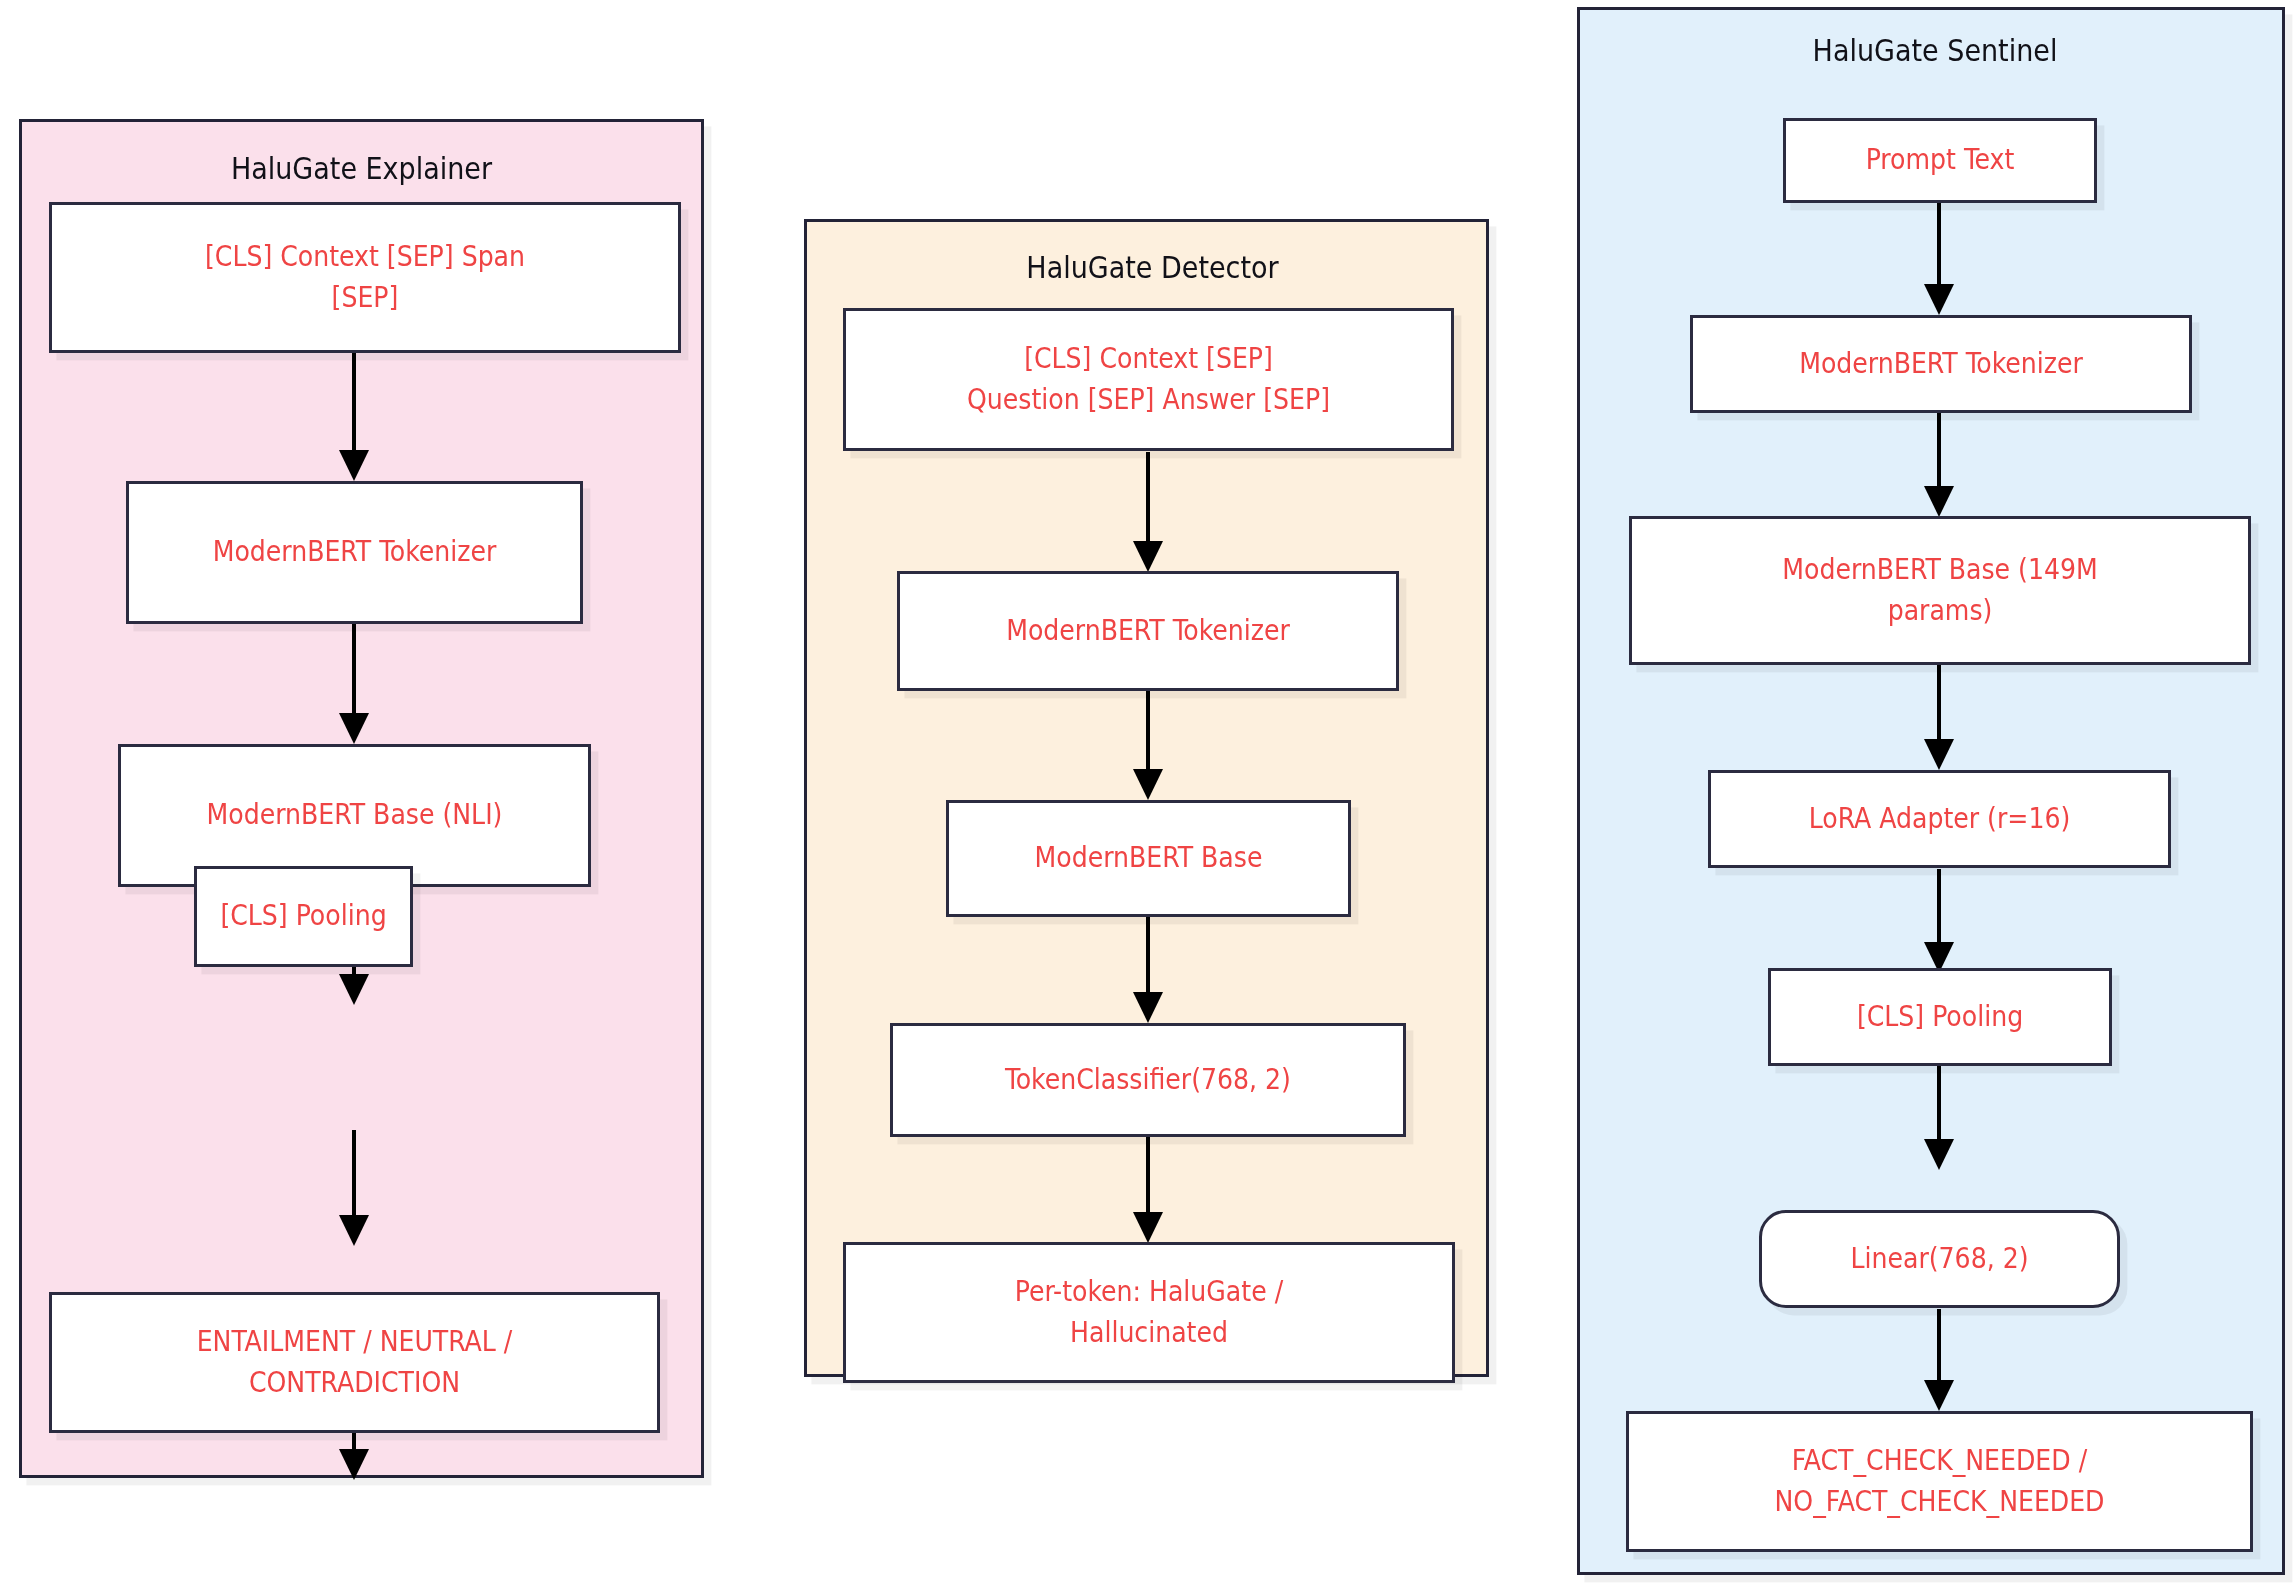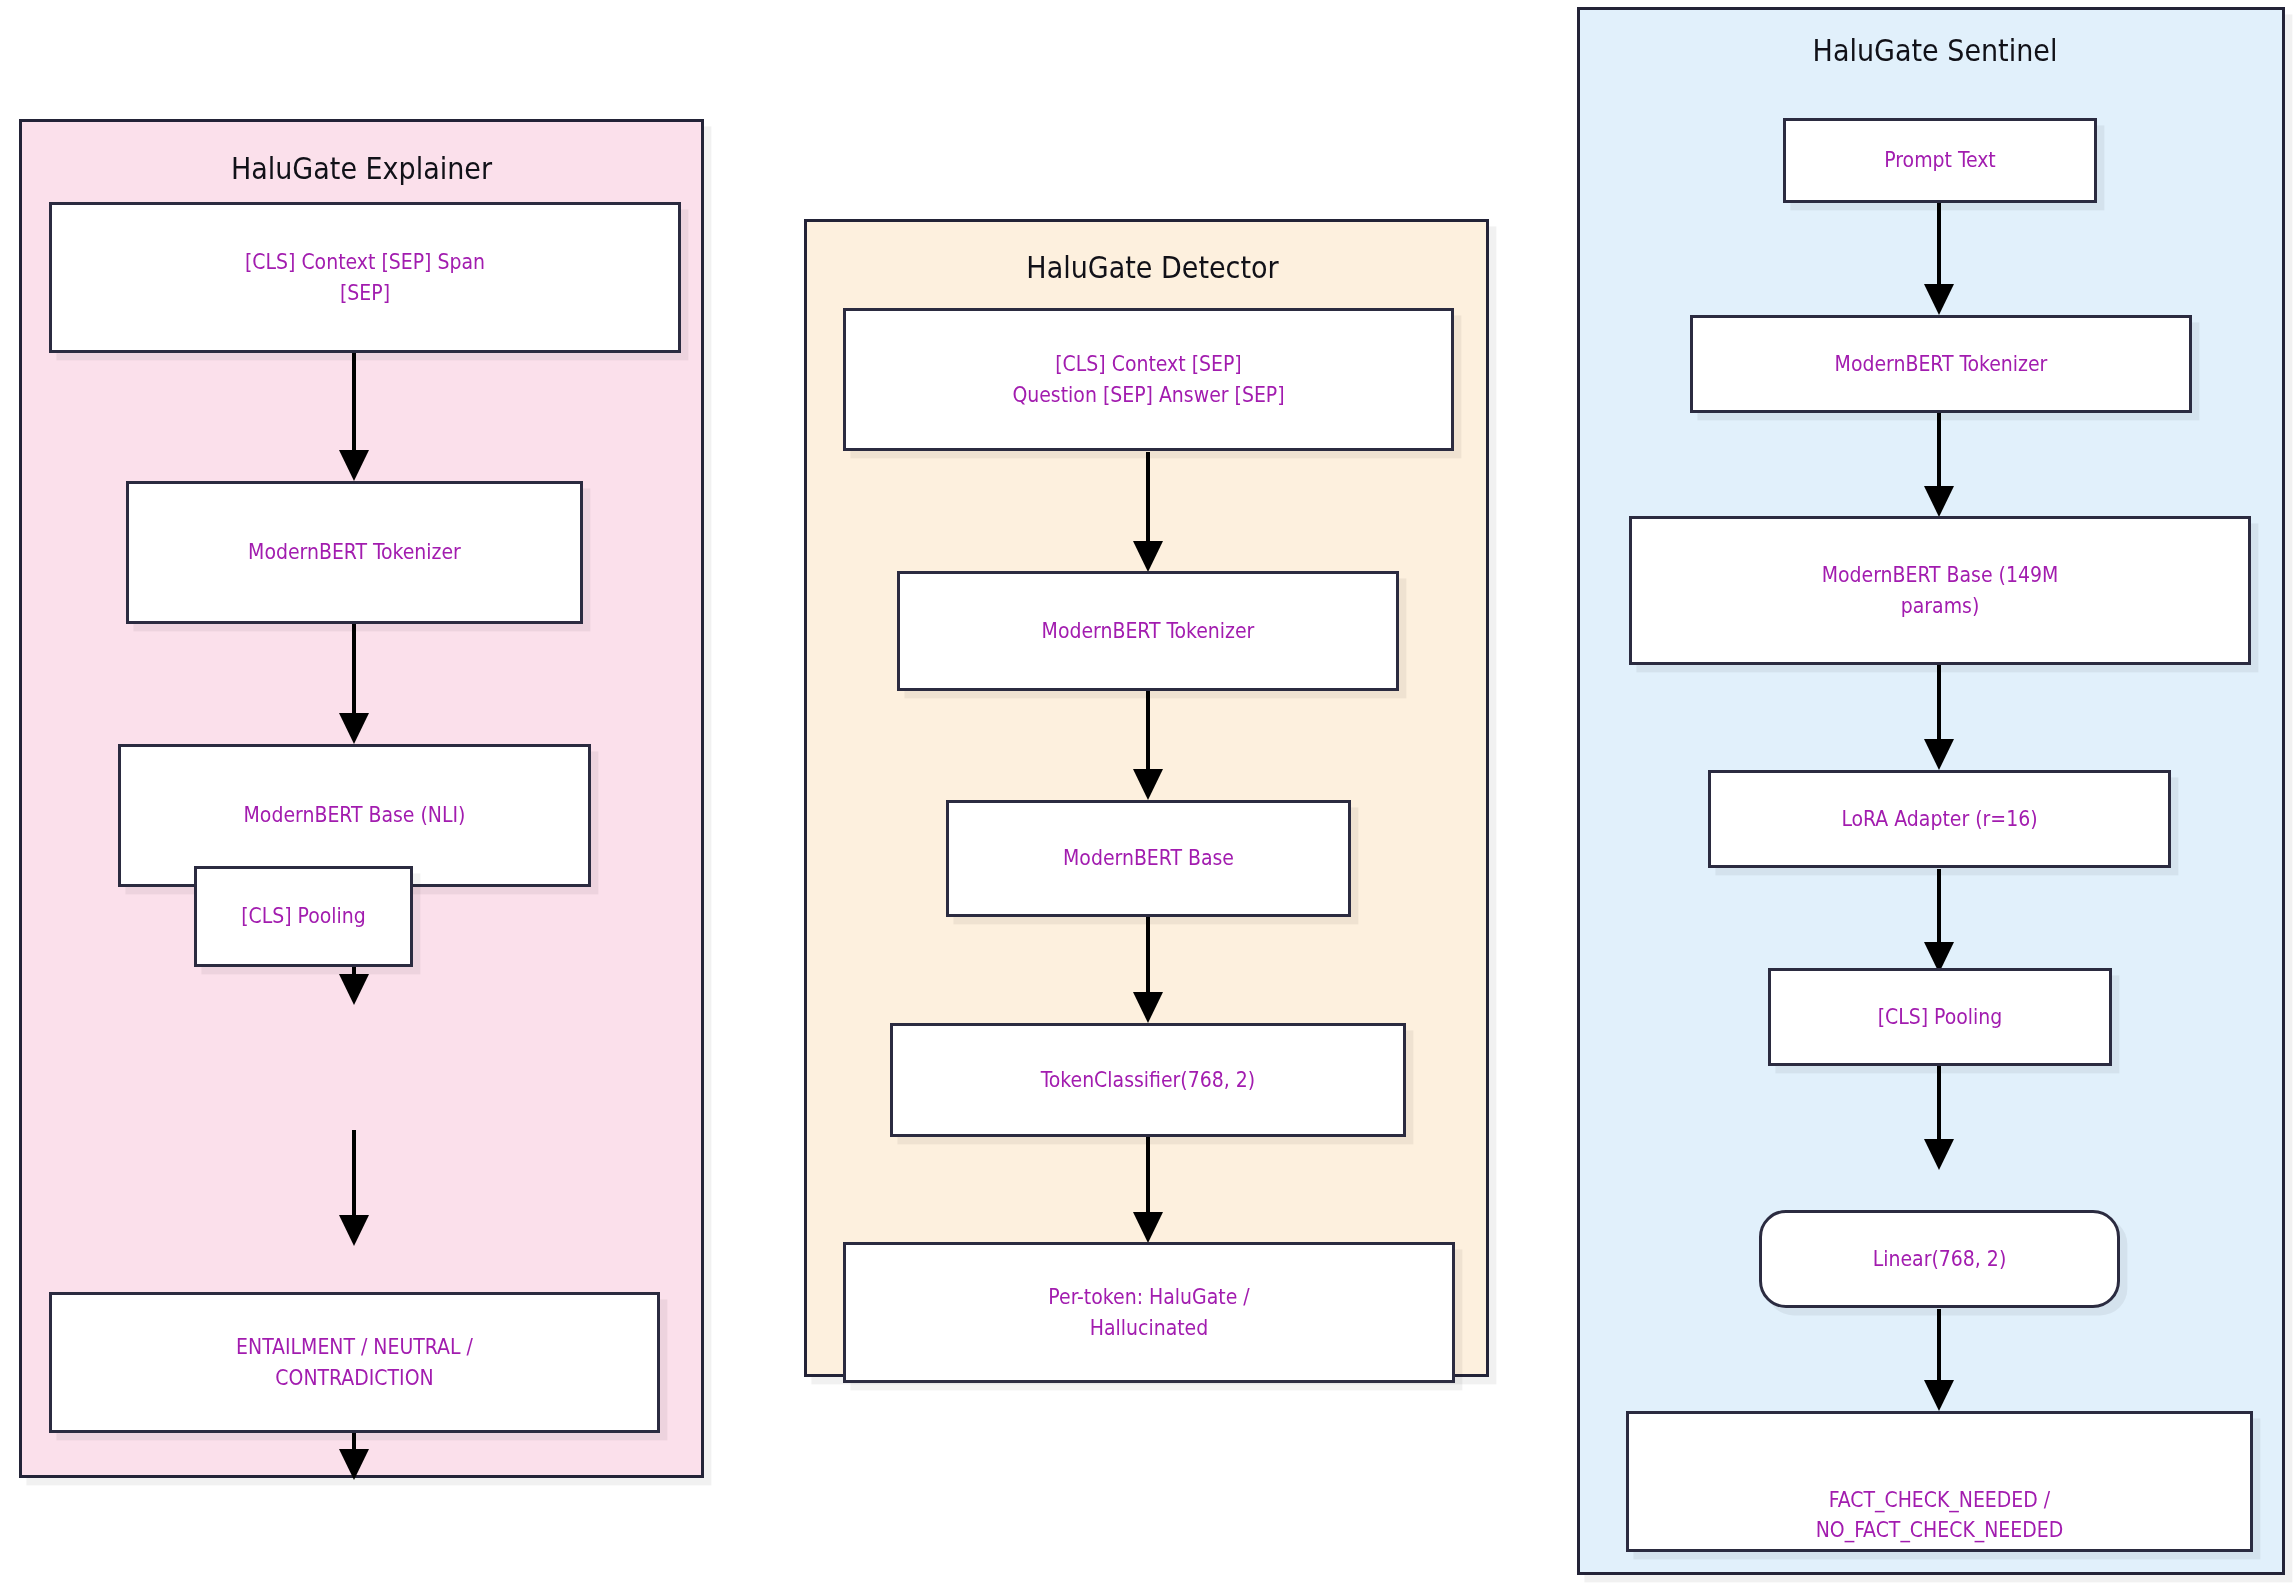--- a/index.html
+++ b/index.html
@@ -37,22 +37,22 @@
   
   .node {
     position: absolute;
     box-sizing: border-box;
     background: #ffffff;
     border: 3.7px solid #2b2b40;
     display: flex;
     align-items: center;
     justify-content: center;
     text-align: center;
-    color: #a21caf;
-    font-size: 21px;
+    color: #ef4444;
+    font-size: 28px;
     line-height: 1.46;
     padding: 3.2px 7.4px;
     box-shadow: 7.4px 7.4px 0 0 rgba(0,0,0,0.055);
   }
   .node span { display: block; white-space: pre-line; }
 
   
   .arrow {
     position: absolute;
     width: 0;
@@ -208,21 +208,21 @@
   </div>
 
   <div class="node" style="left:1759px; top:1210px; width:361px; height:98px;border-radius:27px;">
     <span>Linear(768, 2)</span>
   </div>
   <div class="arrow" style="left:1939px; top:1309px; height:102px;">
     <div class="shaft" style="height:71px;"></div>
     <div class="head" style="top:71px;"></div>
   </div>
 
-  <div class="node" style="left:1626px; top:1411px; width:627px; height:141px;align-items:flex-end;">
+  <div class="node" style="left:1626px; top:1411px; width:627px; height:141px;">
     <span>FACT_CHECK_NEEDED /
 NO_FACT_CHECK_NEEDED</span>
   </div>
 
   <div class="node" style="left:194px; top:866px; width:219px; height:101px;">
     <span>[CLS] Pooling</span>
   </div>
   <div class="node" style="left:49px; top:1292px; width:611px; height:141px;">
     <span>ENTAILMENT / NEUTRAL /
 CONTRADICTION</span>

